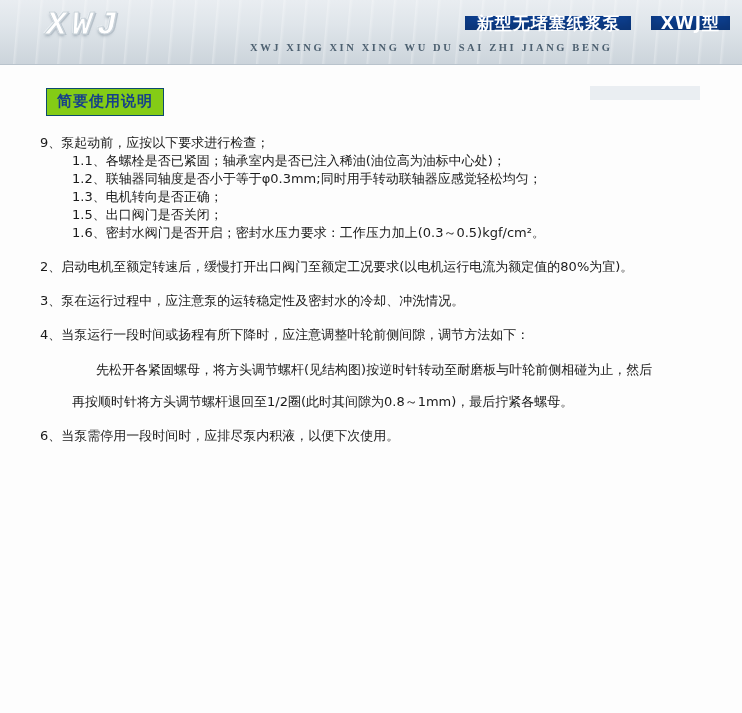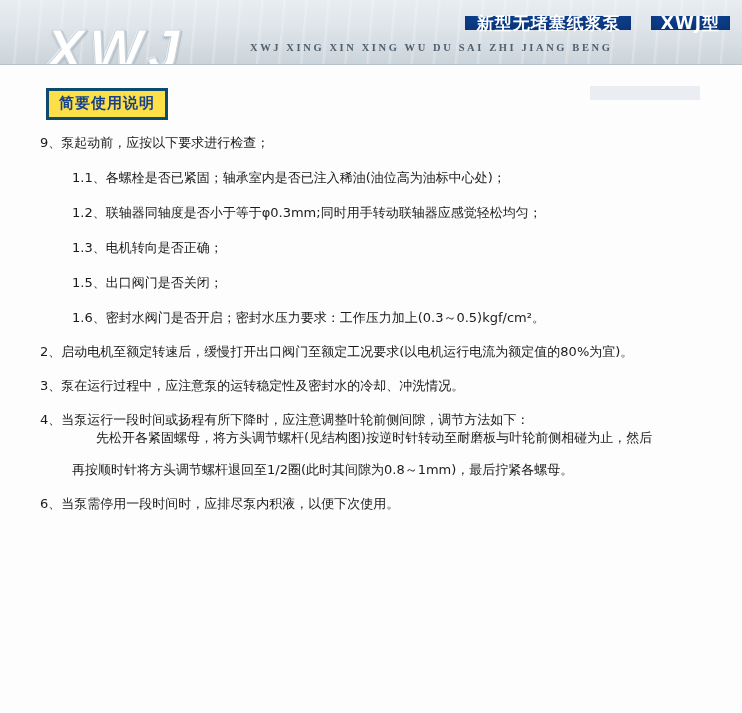--- a/index.html
+++ b/index.html
@@ -42,25 +42,25 @@
       rgba(255,255,255,0.0) 0px,
       rgba(255,255,255,0.0) 18px,
       rgba(255,255,255,0.55) 19px,
       rgba(255,255,255,0.0) 22px
     );
     opacity: .5;
   }
   .logo-xwj {
     position: absolute;
     left: 46px;
-    top: 17px;
-    font-family: Liberation Sans, sans-serif;
+    top: 6px;
+    font-family: Liberation Mono, monospace;
     font-weight: bold;
     font-style: italic;
-    font-size: 57px;
+    font-size: 34px;
     letter-spacing: 5px;
     color: #ffffff;
     text-shadow:
        1px 0 0 #c3ccd4,
        2px 1px 0 #b6c0c9,
       -1px -1px 0 #eef2f5,
        0 2px 3px rgba(110,125,140,0.55);
     -webkit-text-stroke: 1px #c9d2d9;
   }
   .logo-sub {
@@ -105,23 +105,23 @@
     display: flex;
     align-items: center;
     box-shadow: inset 0 -6px 10px rgba(0,0,0,0.18);
   }
 
   
   .section-heading {
     position: absolute;
     left: 46px;
     top: 88px;
-    border: 3px solid #0c4a6e;
+    border: 1px solid #0c4a6e;
     padding: 3px 10px 4px 10px;
-    background: #fde047;
+    background: #84cc16;
   }
   .section-heading span {
     font-family: "DejaVu Sans", sans-serif;
     font-weight: bold;
     font-size: 15px;
     color: #16408a;
     letter-spacing: 1px;
   }
 
   
@@ -143,22 +143,22 @@
     width: 742px;
   }
   .line {
     font-family: "DejaVu Sans", sans-serif;
     font-size: 13px;
     color: #1a1a1a;
     line-height: 18px;
     white-space: nowrap;
   }
   .lvl1 { margin-left: 40px; margin-top: 16px; }
-  .lvl2 { margin-left: 72px; margin-top: 17px; }
-  .lvl3 { margin-left: 96px; }
+  .lvl2 { margin-left: 72px; }
+  .lvl3 { margin-left: 96px; margin-top: 17px; }
   .lvl3b { margin-left: 72px; margin-top: 14px; }
 
   .footer-space {
     height: 120px;
   }
 </style>
 </head>
 <body>
 
 <div class="page">

